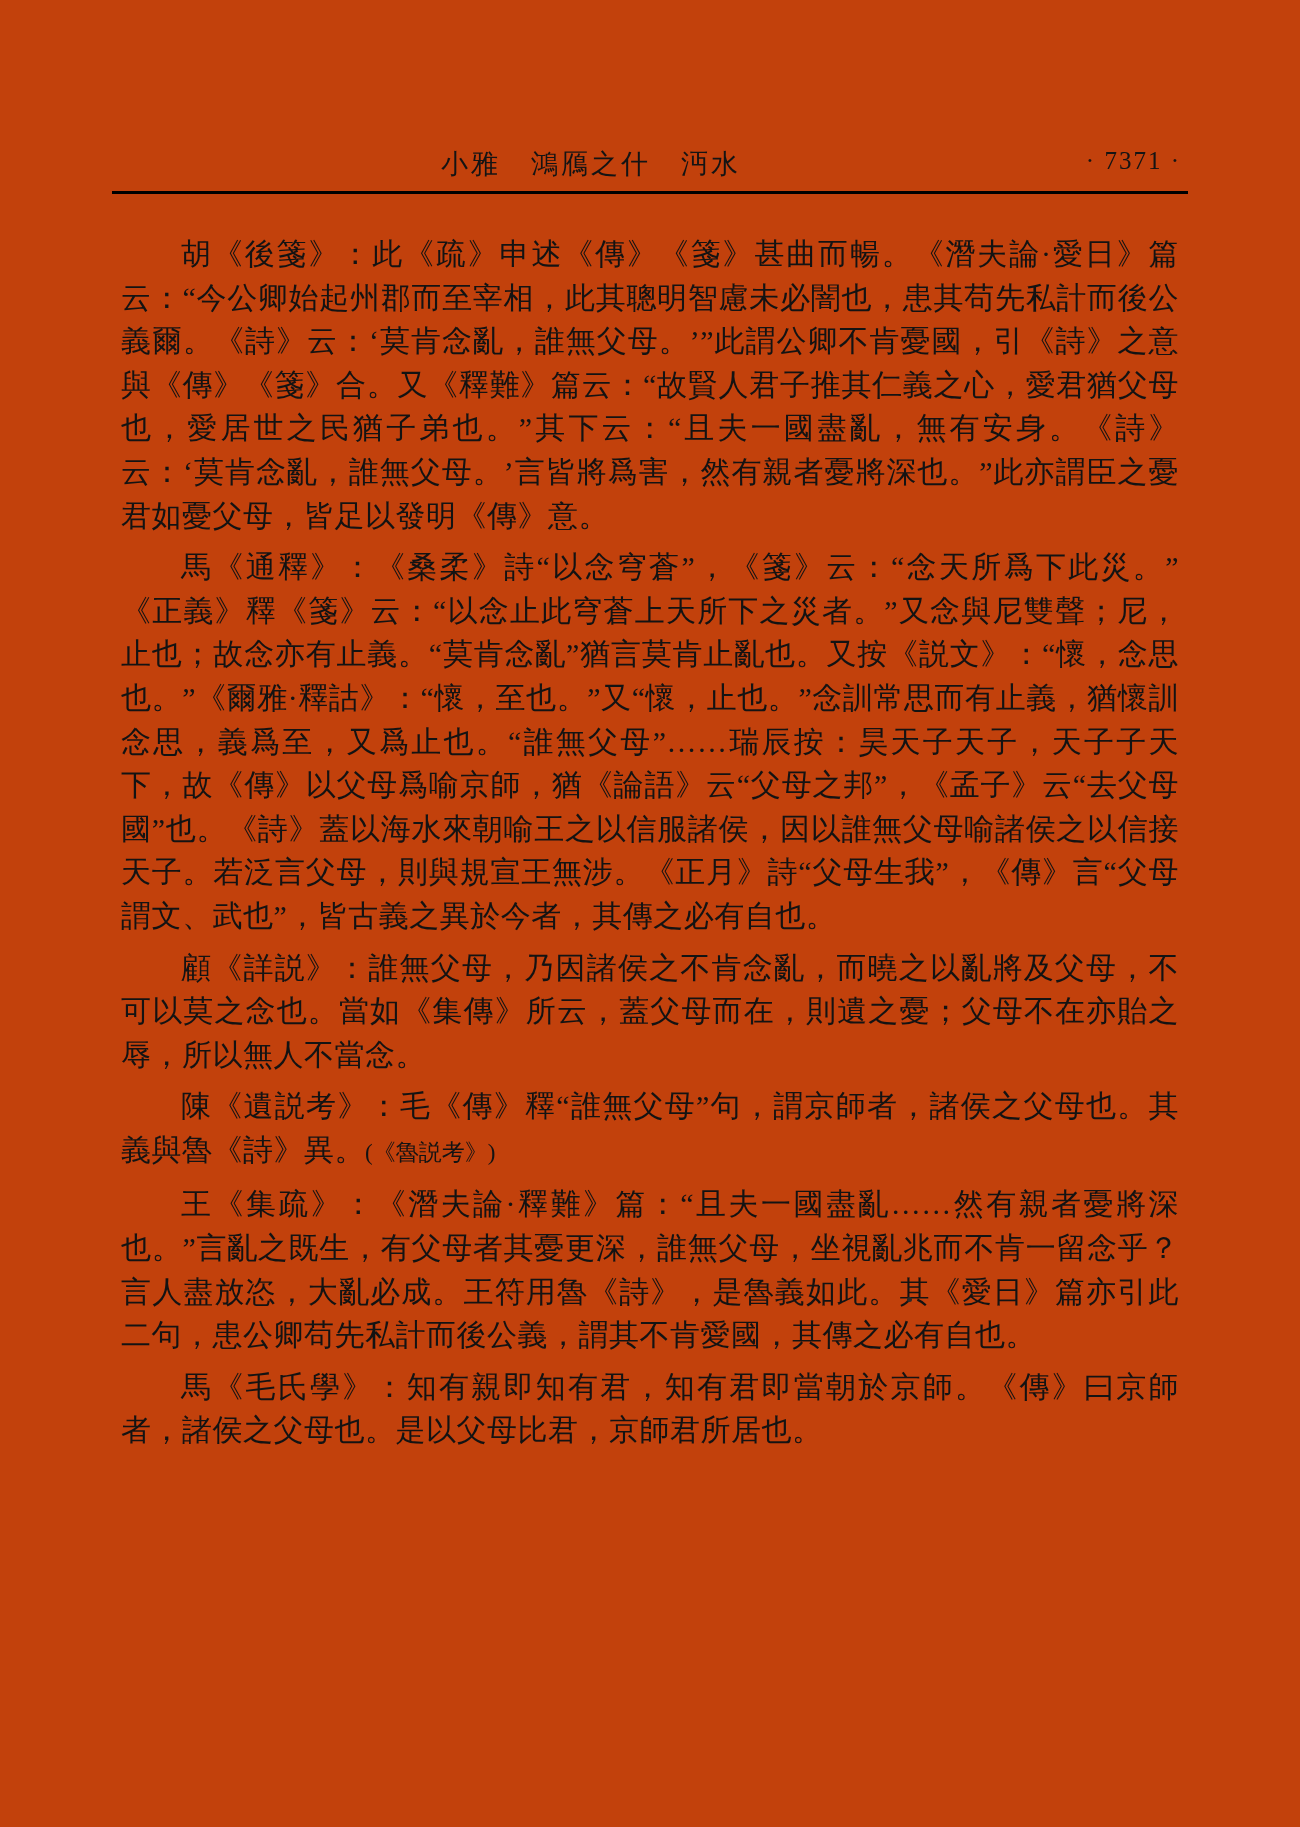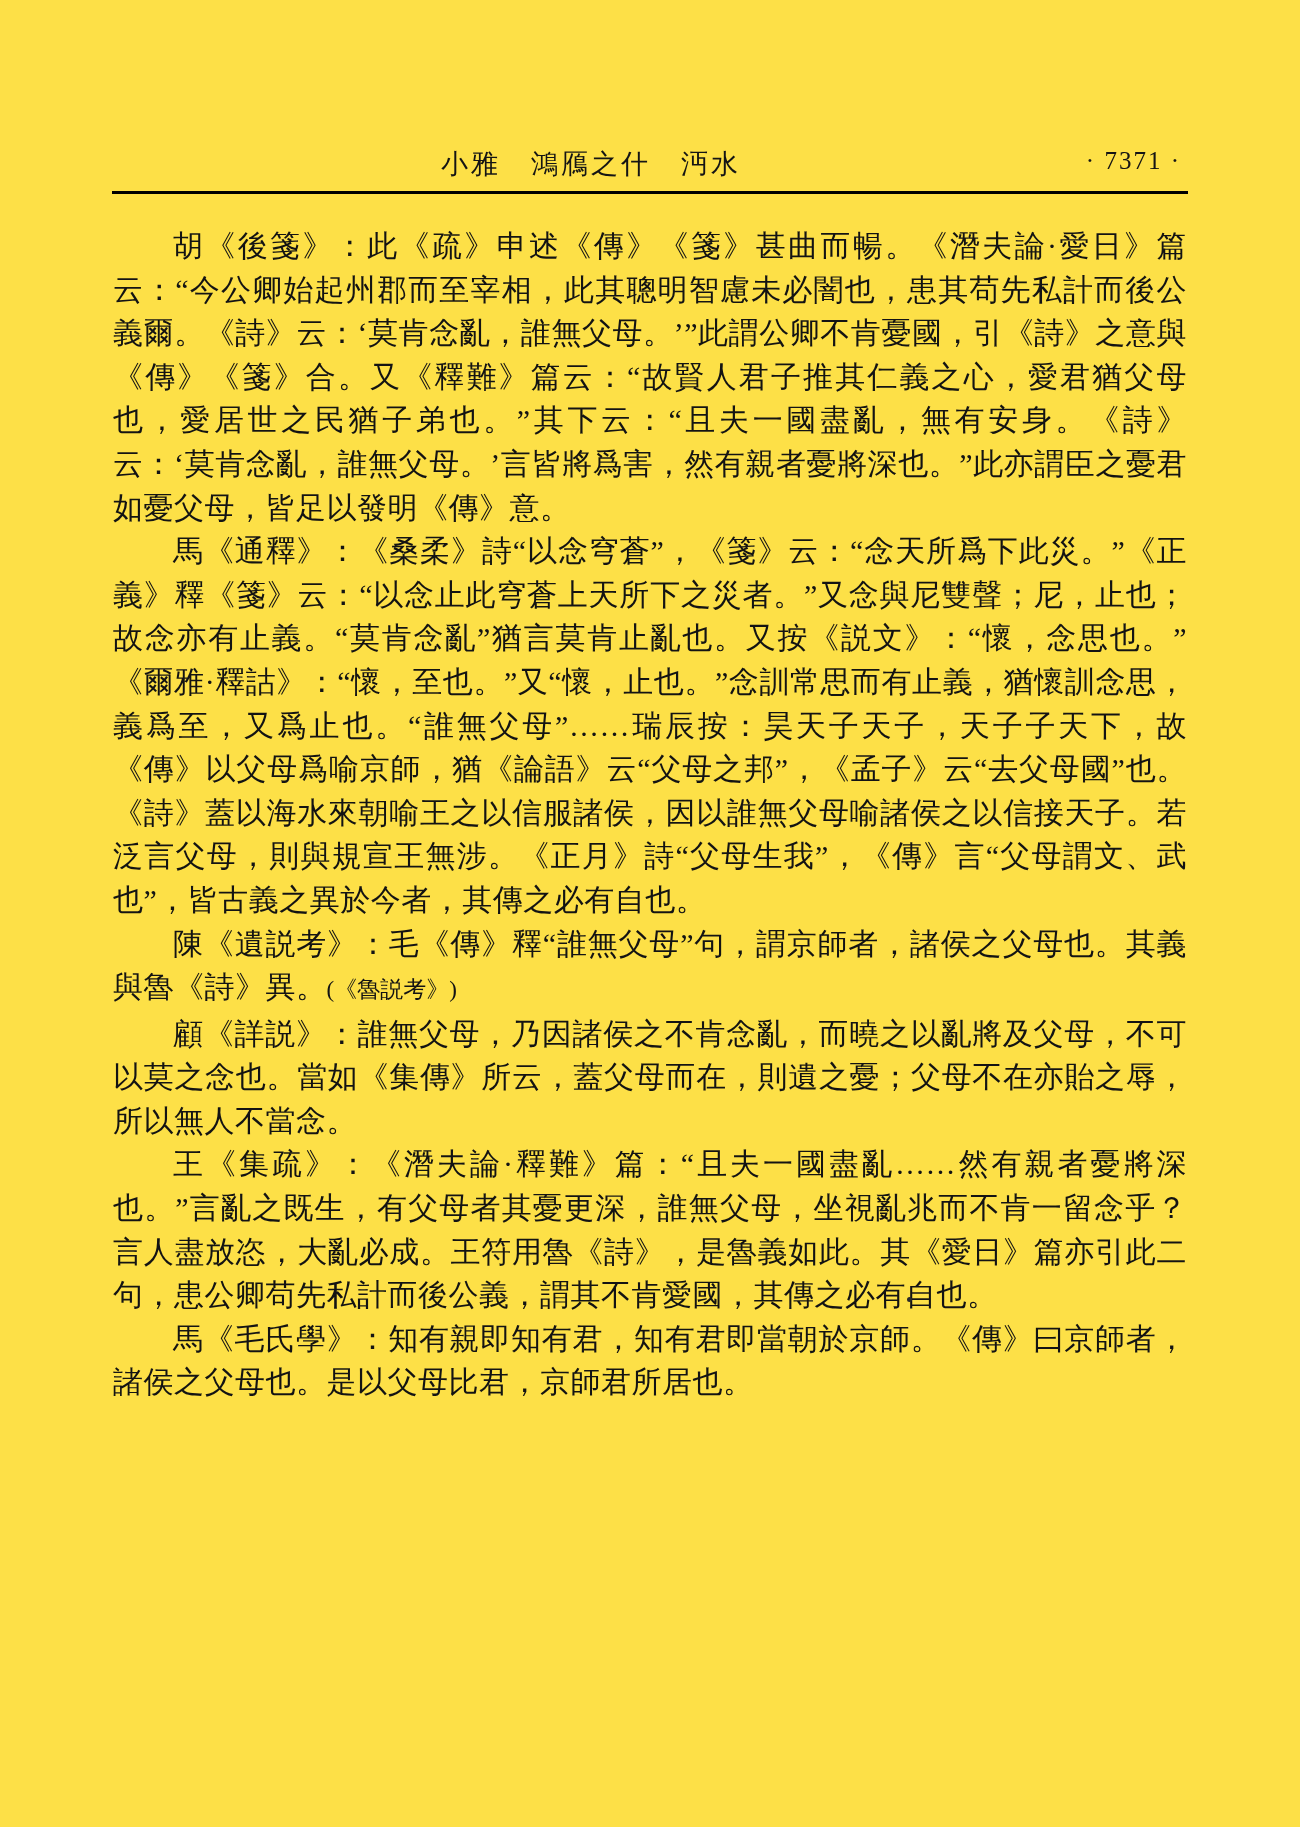--- a/index.html
+++ b/index.html
@@ -1,19 +1,19 @@
 <!DOCTYPE html>
 <html lang="zh-Hant"><head>
 <meta charset="utf-8">
 <style>
   html,body{margin:0;padding:0;background:#ffffff;}
   .page{
     position:relative;
     width:1300px;height:1827px;
-    background:#fde047;
+    background:#c2410c;
     color:#101010;
     font-family:"Liberation Serif","DejaVu Serif",serif;
     overflow:hidden;
   }
   .running-header{
     position:absolute;top:146px;left:113px;width:1074px;height:38px;
   }
   .header-title{
     position:absolute;left:44.5%;transform:translateX(-50%);
     font-size:27px;letter-spacing:3px;white-space:nowrap;
@@ -29,21 +29,21 @@
     background:#000;
   }
   .text-body{
     position:absolute;left:113px;top:224px;width:1074px;
     font-size:30px;line-height:43.6px;
     text-align:justify;
     text-justify:inter-ideograph;
     letter-spacing:0.5px;
     color:#131313;
   }
-  .text-body p{margin:0;padding:0;text-indent:2em;}
+  .text-body p{margin:8px;padding:0;text-indent:2em;}
   .note{font-size:23px;letter-spacing:0;}
   .ink-dot{
     position:absolute;left:907px;top:1297px;width:5px;height:5px;
     border-radius:50%;background:#2a2a2a;
   }
 </style>
 </head>
 <body>
 
 <div class="page">
@@ -51,21 +51,21 @@
   <div class="running-header">
     <span class="header-title">小雅　鴻鴈之什　沔水</span>
     <span class="page-number">· 7371 ·</span>
   </div>
 
   <div class="header-rule"></div>
 
   <div class="text-body">
     <p>胡《後箋》：此《疏》申述《傳》《箋》甚曲而暢。《潛夫論·愛日》篇云：“今公卿始起州郡而至宰相，此其聰明智慮未必闇也，患其苟先私計而後公義爾。《詩》云：‘莫肯念亂，誰無父母。’”此謂公卿不肯憂國，引《詩》之意與《傳》《箋》合。又《釋難》篇云：“故賢人君子推其仁義之心，愛君猶父母也，愛居世之民猶子弟也。”其下云：“且夫一國盡亂，無有安身。《詩》云：‘莫肯念亂，誰無父母。’言皆將爲害，然有親者憂將深也。”此亦謂臣之憂君如憂父母，皆足以發明《傳》意。</p>
     <p>馬《通釋》：《桑柔》詩“以念穹蒼”，《箋》云：“念天所爲下此災。”《正義》釋《箋》云：“以念止此穹蒼上天所下之災者。”又念與尼雙聲；尼，止也；故念亦有止義。“莫肯念亂”猶言莫肯止亂也。又按《説文》：“懷，念思也。”《爾雅·釋詁》：“懷，至也。”又“懷，止也。”念訓常思而有止義，猶懷訓念思，義爲至，又爲止也。“誰無父母”……瑞辰按：昊天子天子，天子子天下，故《傳》以父母爲喻京師，猶《論語》云“父母之邦”，《孟子》云“去父母國”也。《詩》蓋以海水來朝喻王之以信服諸侯，因以誰無父母喻諸侯之以信接天子。若泛言父母，則與規宣王無涉。《正月》詩“父母生我”，《傳》言“父母謂文、武也”，皆古義之異於今者，其傳之必有自也。</p>
+    <p>顧《詳説》：誰無父母，乃因諸侯之不肯念亂，而曉之以亂將及父母，不可以莫之念也。當如《集傳》所云，蓋父母而在，則遺之憂；父母不在亦貽之辱，所以無人不當念。</p>
     <p><span>陳《遺説考》：毛《傳》釋“誰無父母”句，謂京師者，諸侯之父母也。其義與魯《詩》異。</span><span class="note">(《魯説考》)</span></p>
-    <p>顧《詳説》：誰無父母，乃因諸侯之不肯念亂，而曉之以亂將及父母，不可以莫之念也。當如《集傳》所云，蓋父母而在，則遺之憂；父母不在亦貽之辱，所以無人不當念。</p>
     <p>王《集疏》：《潛夫論·釋難》篇：“且夫一國盡亂……然有親者憂將深也。”言亂之既生，有父母者其憂更深，誰無父母，坐視亂兆而不肯一留念乎？言人盡放恣，大亂必成。王符用魯《詩》，是魯義如此。其《愛日》篇亦引此二句，患公卿苟先私計而後公義，謂其不肯愛國，其傳之必有自也。</p>
     <p>馬《毛氏學》：知有親即知有君，知有君即當朝於京師。《傳》曰京師者，諸侯之父母也。是以父母比君，京師君所居也。</p>
   </div>
 
   <div class="ink-dot"></div>
 
 </div>
 
 </body></html>

